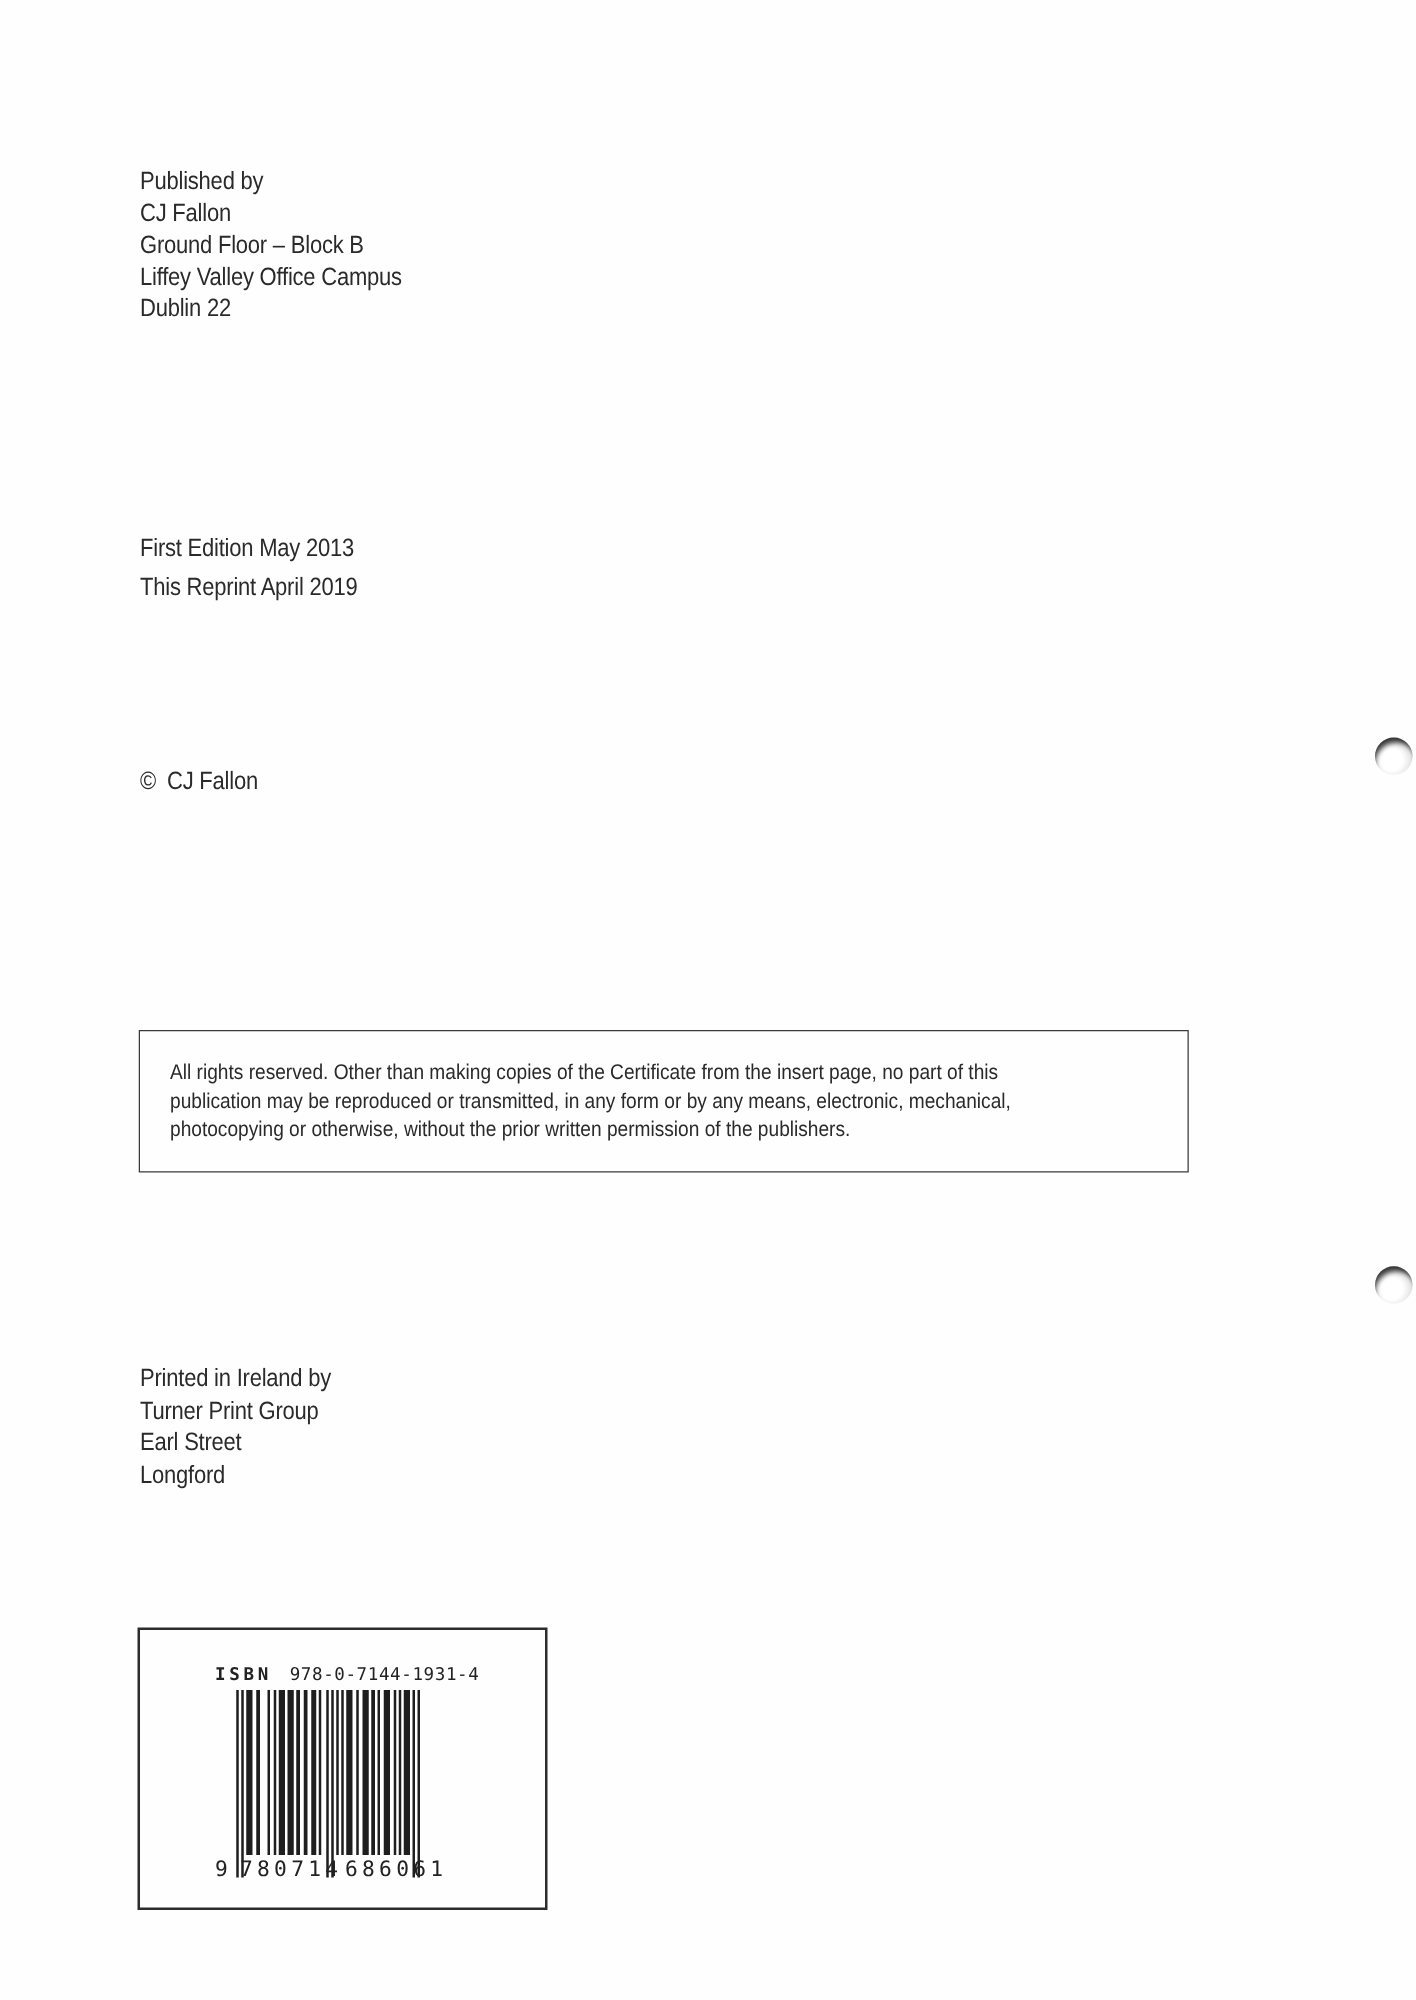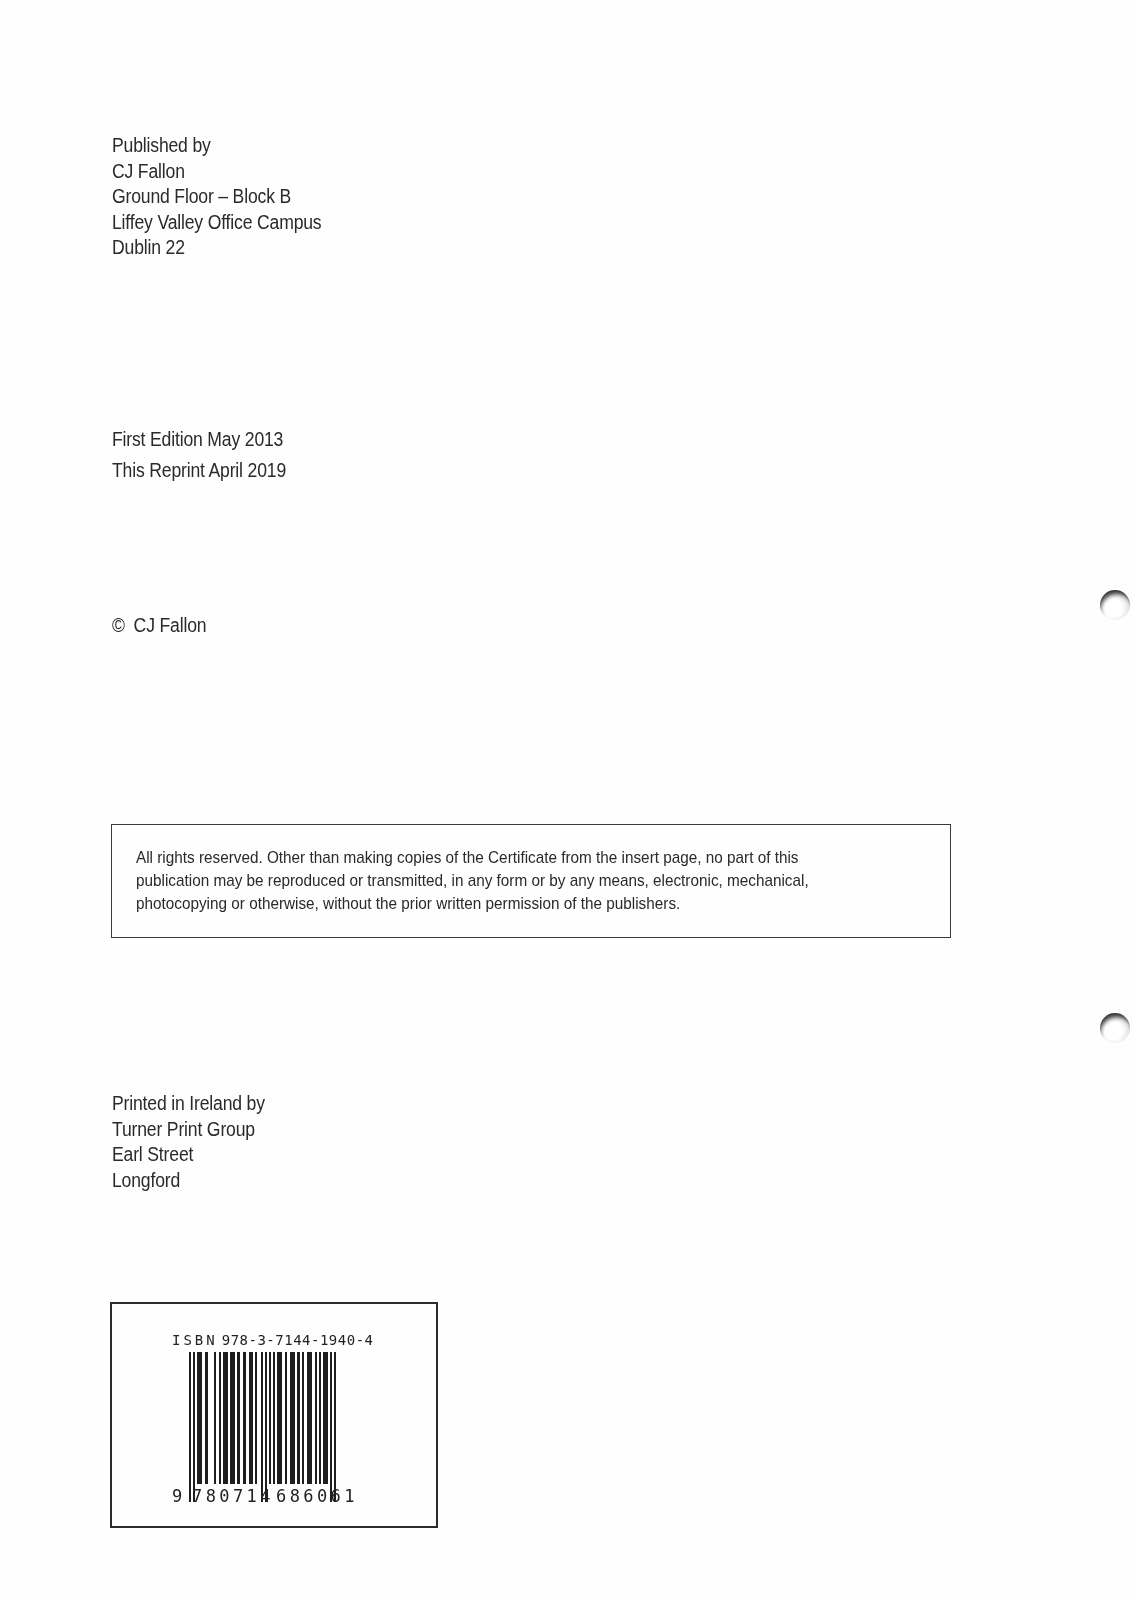--- a/index.html
+++ b/index.html
@@ -79,21 +79,22 @@
       left: 60px;
       top: 28px;
       font-family: "DejaVu Sans Mono", monospace;
       font-size: 14px;
       letter-spacing: 0.5px;
       color: #222;
       white-space: nowrap;
     }
     .isbn-label .isbn-prefix {
       letter-spacing: 3px;
-      margin-right: 4px;
+      margin-right: 14px;
+      font-weight: bold;
     }
     .barcode {
       position: absolute;
       left: 77px;
       top: 48px;
       width: 174px;
       height: 150px;
       display: flex;
       align-items: flex-start;
     }
@@ -160,21 +161,21 @@
 
   <div class="block" id="printer-block">
     <span class="line">Printed in Ireland by</span>
     <span class="line">Turner Print Group</span>
     <span class="line">Earl Street</span>
     <span class="line">Longford</span>
   </div>
 
   <div class="isbn-box">
     <div class="isbn-label">
-      <span class="isbn-prefix">ISBN</span><span>978-3-7144-1940-4</span>
+      <span class="isbn-prefix">ISBN</span><span>978-0-7144-1931-4</span>
     </div>
 
     <div class="barcode">
 
       <div class="bar guard" style="width:2px"></div>
         <div class="gap" style="width:2px"></div>
       <div class="bar guard" style="width:2px"></div>
         <div class="gap" style="width:2px"></div>
 
       <div class="bar" style="width:5px"></div>

